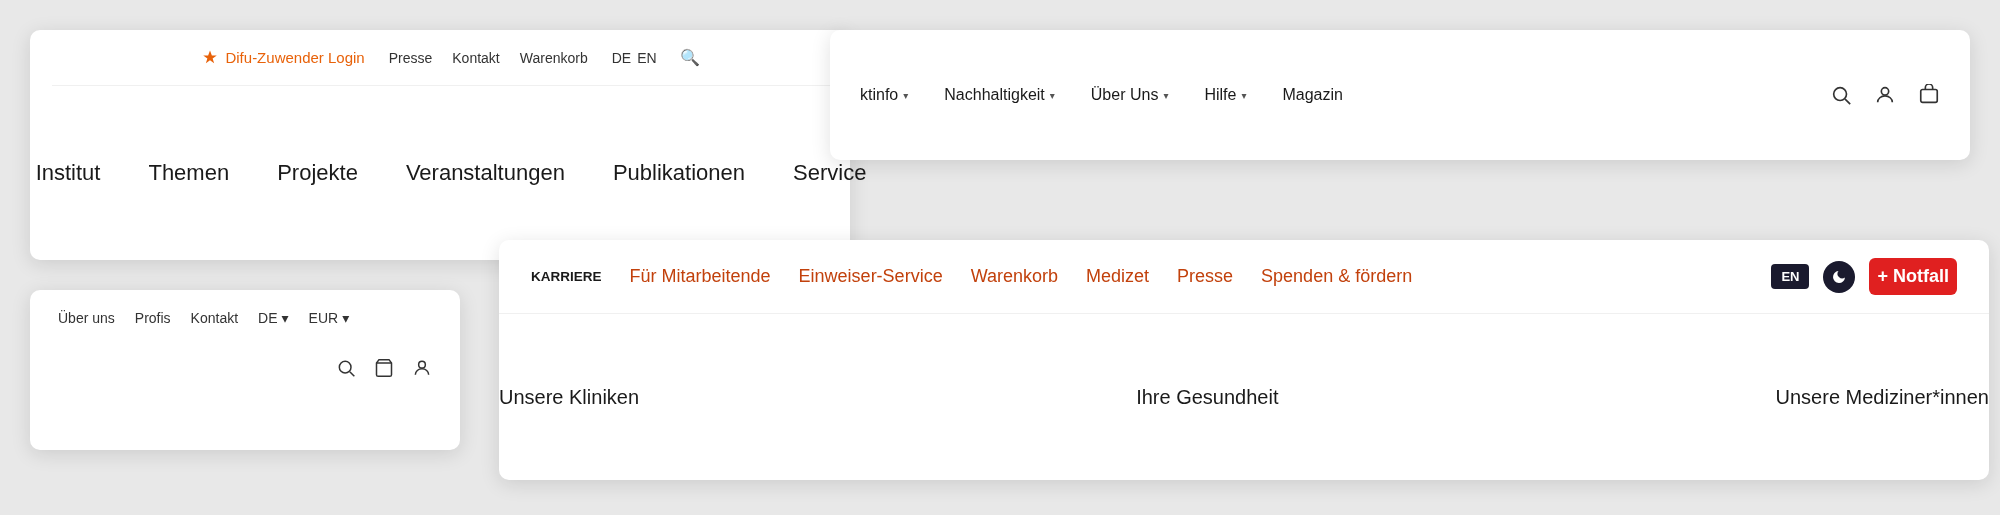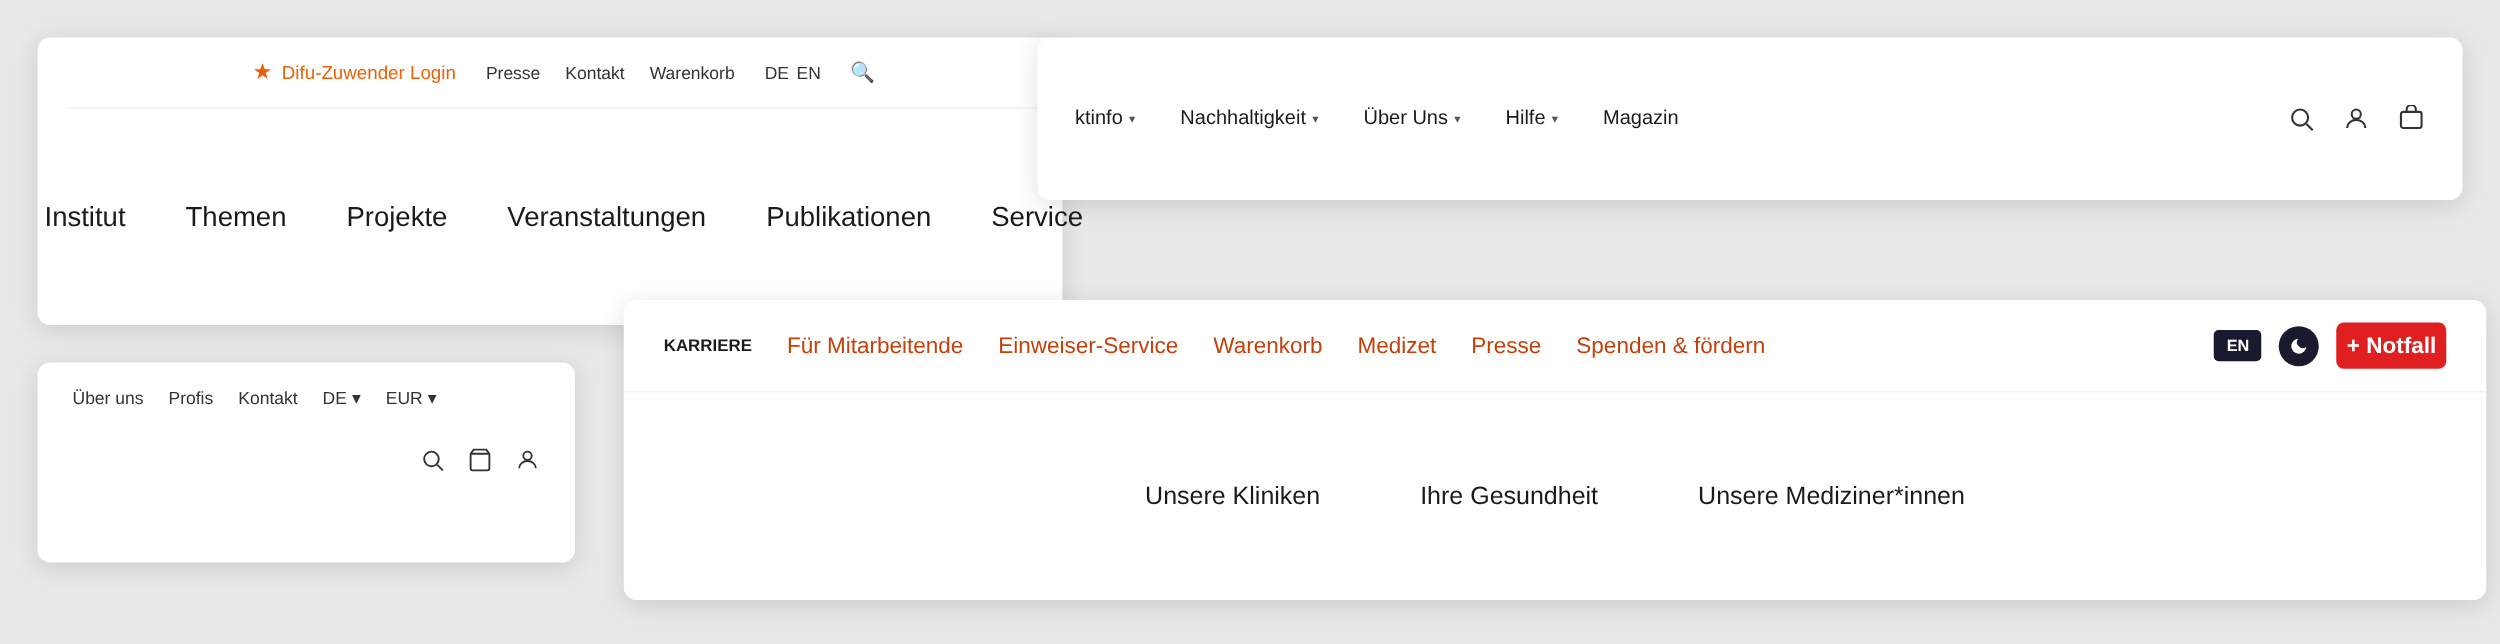--- a/index.html
+++ b/index.html
@@ -282,21 +282,21 @@
       cursor: pointer;
       display: flex;
       align-items: center;
       gap: 6px;
       white-space: nowrap;
     }
 
     .card-4-nav {
       display: flex;
       align-items: center;
-      justify-content: center;
+      justify-content: space-between;
       gap: 80px;
       flex: 1;
     }
 
     .card-4-nav a {
       color: #1a1a1a;
       font-size: 20px;
       font-weight: 400;
       text-decoration: none;
       cursor: pointer;

